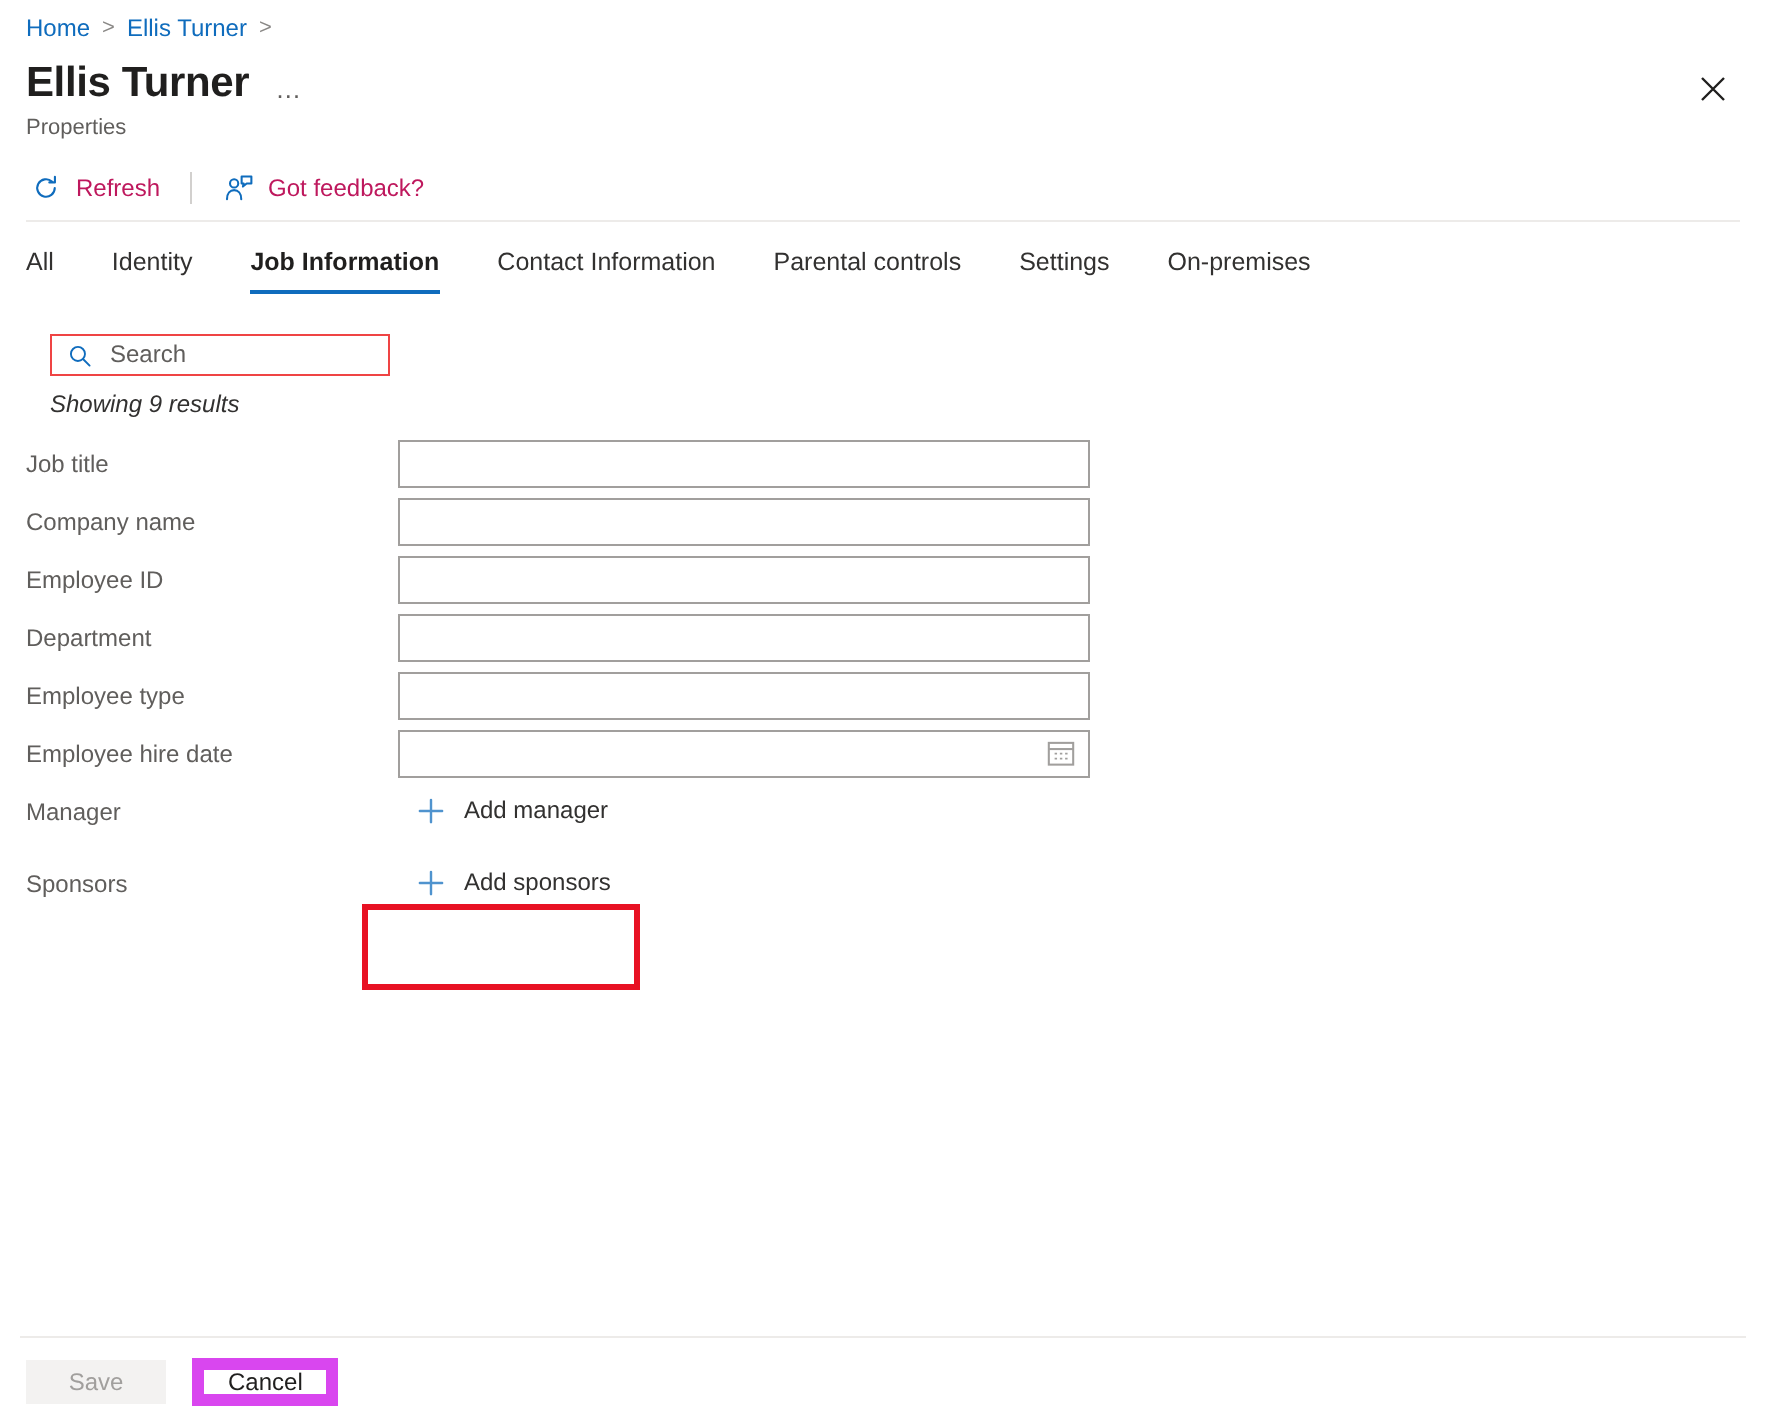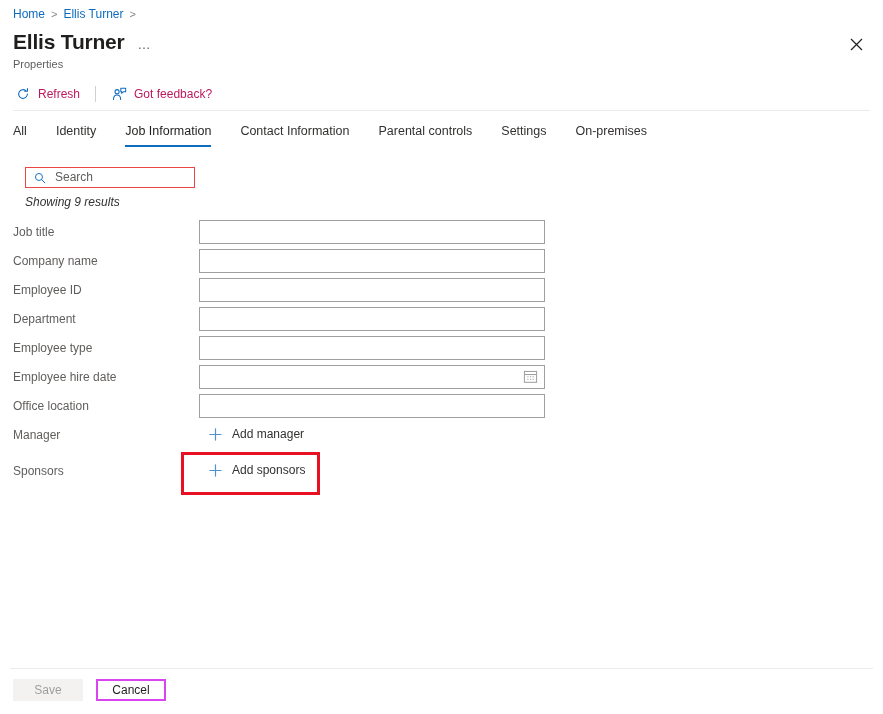--- a/index.html
+++ b/index.html
@@ -145,21 +145,21 @@
     position: relative;
     font-size: 12.5px;
     line-height: 18px;
     color: #323130;
     margin-right: 29px;
     padding-bottom: 7px;
     cursor: pointer;
     white-space: nowrap;
   }
   .tab.active {
-    font-weight: normal;
+    font-weight: bold;
     color: #201f1e;
     text-align: center;
   }
   .tab.active::after {
     content: "";
     position: absolute;
     left: 0;
     right: 0;
     bottom: 0;
     height: 2px;
@@ -331,21 +331,21 @@
   .btn-save {
     background: #f3f2f1;
     color: #a19f9d;
     border: 1px solid #f3f2f1;
     cursor: default;
     margin-right: 13px;
   }
   .btn-cancel {
     background: #ffffff;
     color: #201f1e;
-    border: 2px solid #d946ef;
+    border: 6px solid #d946ef;
   }
 </style>
 </head>
 <body>
 
 <div class="breadcrumb">
   <span class="crumb-link">Home</span>
   <span class="crumb-sep">&gt;</span>
   <span class="crumb-link">Ellis Turner</span>
   <span class="crumb-sep">&gt;</span>
@@ -456,26 +456,20 @@
       <span class="calendar-icon">
         <svg width="15" height="15" viewBox="0 0 16 16" aria-hidden="true">
           <rect x="1.5" y="2.6" width="13" height="11.6" fill="none" stroke="#a19f9d" stroke-width="1.1"></rect>
           <path d="M1.5 5.9 H14.5" stroke="#a19f9d" stroke-width="1.1"></path>
           <path d="M4.6 8.3 H5.9 M7.4 8.3 H8.7 M10.2 8.3 H11.5 M4.6 11.0 H5.9 M7.4 11.0 H8.7 M10.2 11.0 H11.5" stroke="#a19f9d" stroke-width="1"></path>
         </svg>
       </span>
     </div>
   </div>
 
-  <div class="form-row">
-    <div class="row-label">Office location</div>
-    <div class="row-field">
-      <input class="text-input" type="text" value="" style="">
-    </div>
-  </div>
 
   <div class="form-row picker" style="height:36px">
     <div class="row-label">Manager</div>
     <div class="row-field">
       <div class="add-link">
         <span class="plus-icon">
           <svg width="13" height="13" viewBox="0 0 14 14" aria-hidden="true">
             <path d="M7 1 V13 M1 7 H13" stroke="#4f93ce" stroke-width="1.3" stroke-linecap="round"></path>
           </svg>
         </span>

